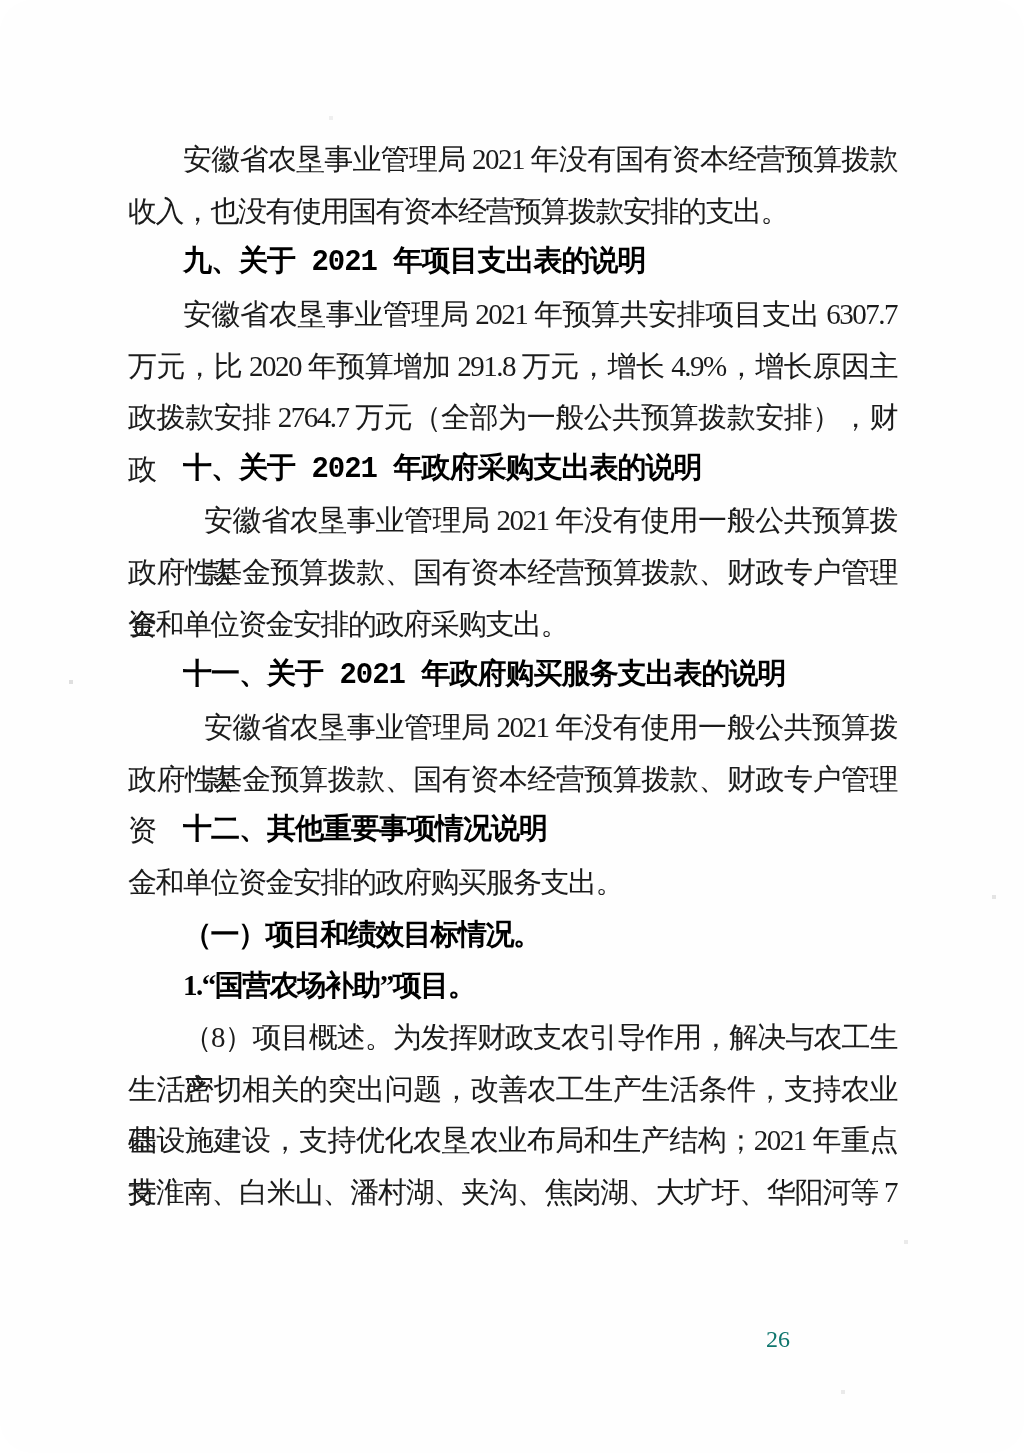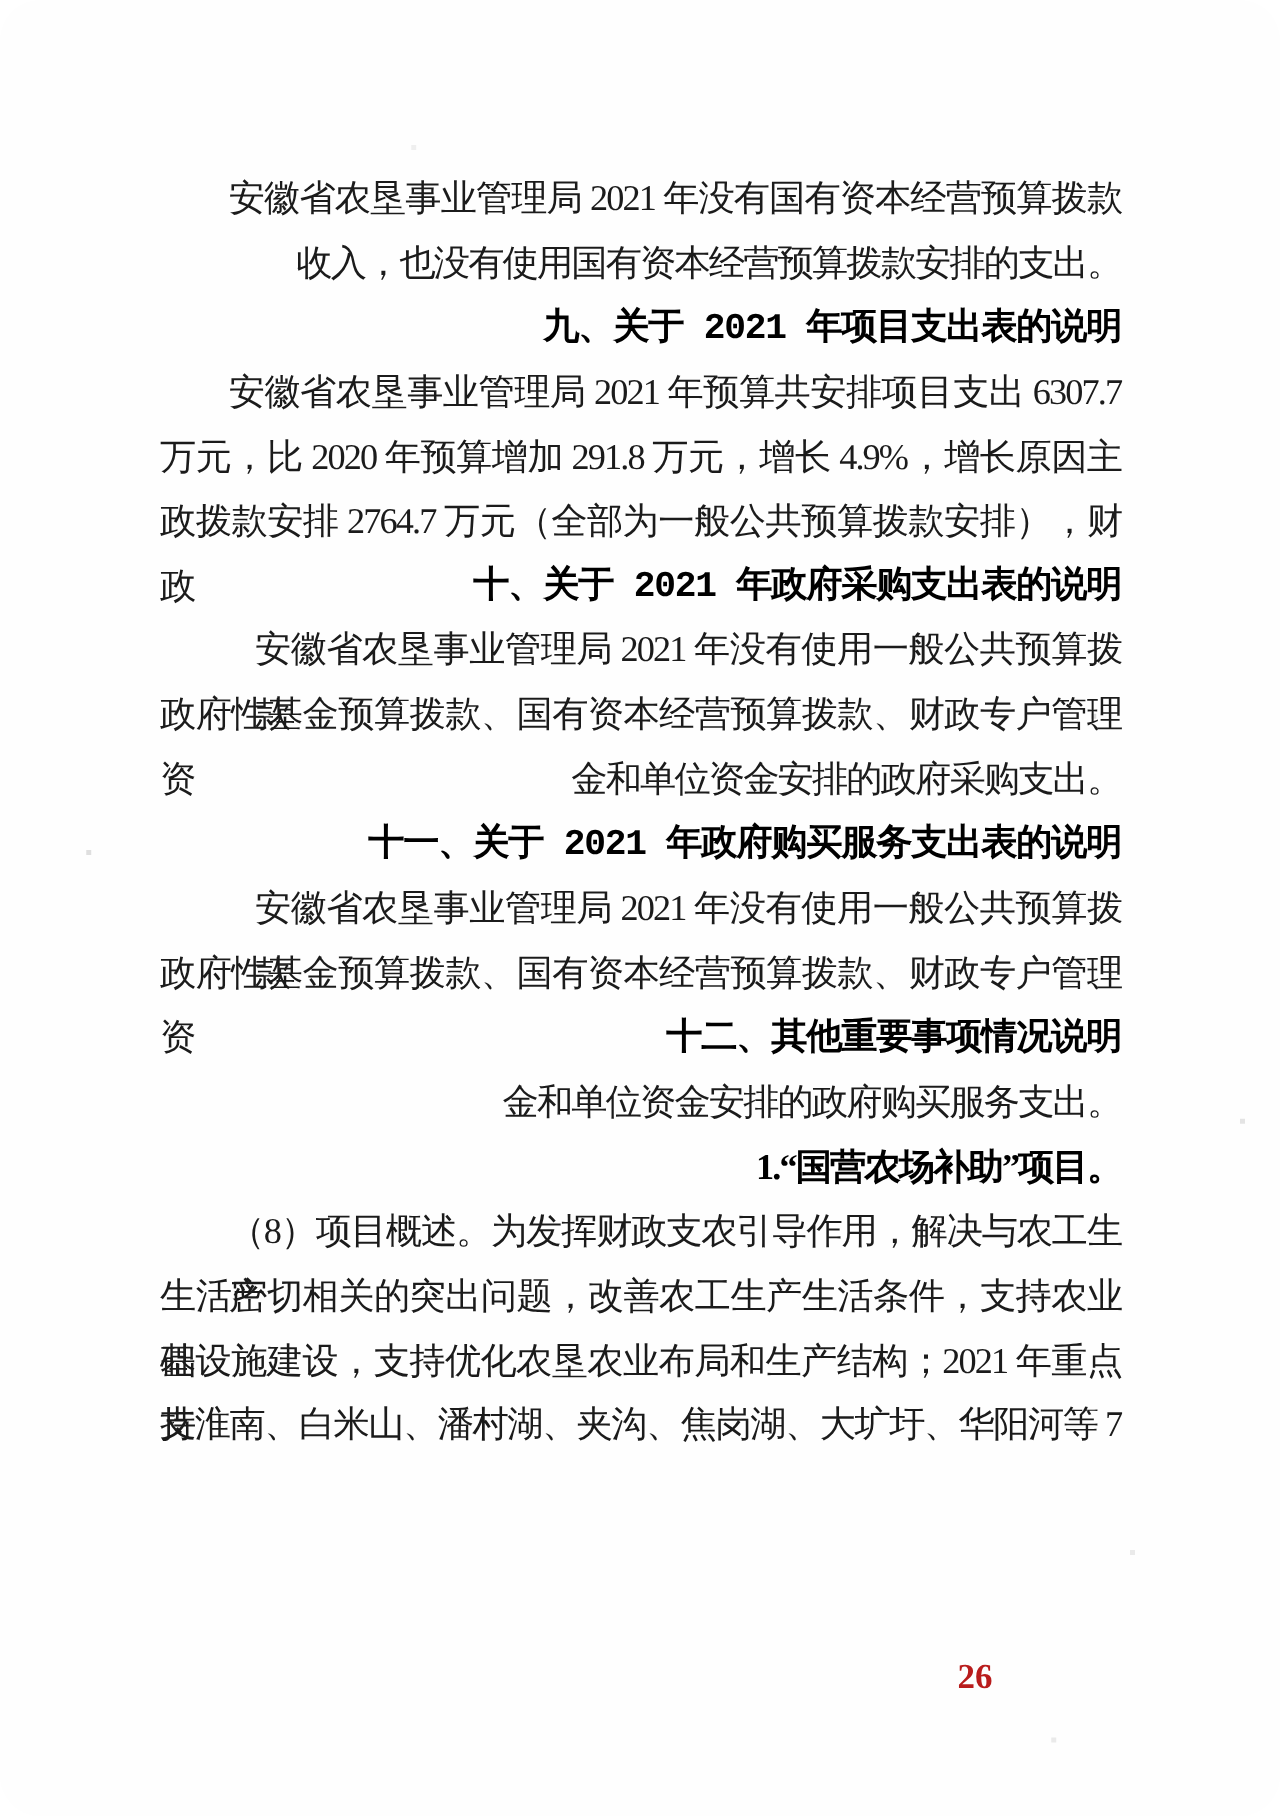--- a/index.html
+++ b/index.html
@@ -24,21 +24,20 @@
     width: 769px;
   }
   .ln {
     box-sizing: border-box;
     width: 100%;
     height: 51.65px;
     line-height: 51.65px;
     font-size: 29px;
     letter-spacing: -1.5px;
     color: #1b1b1b;
-    text-align: right;
   }
   
   .j {
     text-align: justify;
     text-align-last: justify;
   }
   
   .i1 { padding-left: 55px; }
   
   .i2 { padding-left: 76px; }
@@ -51,24 +50,24 @@
   }
   
   .bs {
     font-weight: 700;
     color: #000;
   }
   .page-number {
     position: absolute;
     left: 766px;
     top: 1326px;
-    font-size: 28px;
-    font-weight: 700;
+    font-size: 24px;
+    font-weight: 400;
     letter-spacing: 0;
-    color: #b91c1c;
+    color: #0f766e;
   }
   
   .noise {
     position: absolute;
     left: 0; top: 0;
     width: 2px; height: 2px;
     background: transparent;
     box-shadow:
       874px 572px 0 1px rgba(0,0,0,0.14),
       70px 681px 0 1px rgba(0,0,0,0.12),
@@ -93,20 +92,21 @@
     <div class="ln j">政拨款安排 2764.7 万元（全部为一般公共预算拨款安排），财政</div>
     <div class="ln b i1">十、关于 2021 年政府采购支出表的说明</div>
     <div class="ln j i2">安徽省农垦事业管理局 2021 年没有使用一般公共预算拨款、</div>
     <div class="ln j">政府性基金预算拨款、国有资本经营预算拨款、财政专户管理资</div>
     <div class="ln">金和单位资金安排的政府采购支出。</div>
     <div class="ln b i1">十一、关于 2021 年政府购买服务支出表的说明</div>
     <div class="ln j i2">安徽省农垦事业管理局 2021 年没有使用一般公共预算拨款、</div>
     <div class="ln j">政府性基金预算拨款、国有资本经营预算拨款、财政专户管理资</div>
     <div class="ln b i1">十二、其他重要事项情况说明</div>
     <div class="ln">金和单位资金安排的政府购买服务支出。</div>
+    <div class="ln bs i1">（一）项目和绩效目标情况。</div>
     <div class="ln bs i1">1.“国营农场补助”项目。</div>
     <div class="ln j i1">（8）项目概述。为发挥财政支农引导作用，解决与农工生产</div>
     <div class="ln j">生活密切相关的突出问题，改善农工生产生活条件，支持农业基</div>
     <div class="ln j">础设施建设，支持优化农垦农业布局和生产结构；2021 年重点支</div>
     <div class="ln j">持淮南、白米山、潘村湖、夹沟、焦岗湖、大圹圩、华阳河等 7</div>
   </div>
 
   <div class="page-number">26</div>
 </div>
 

